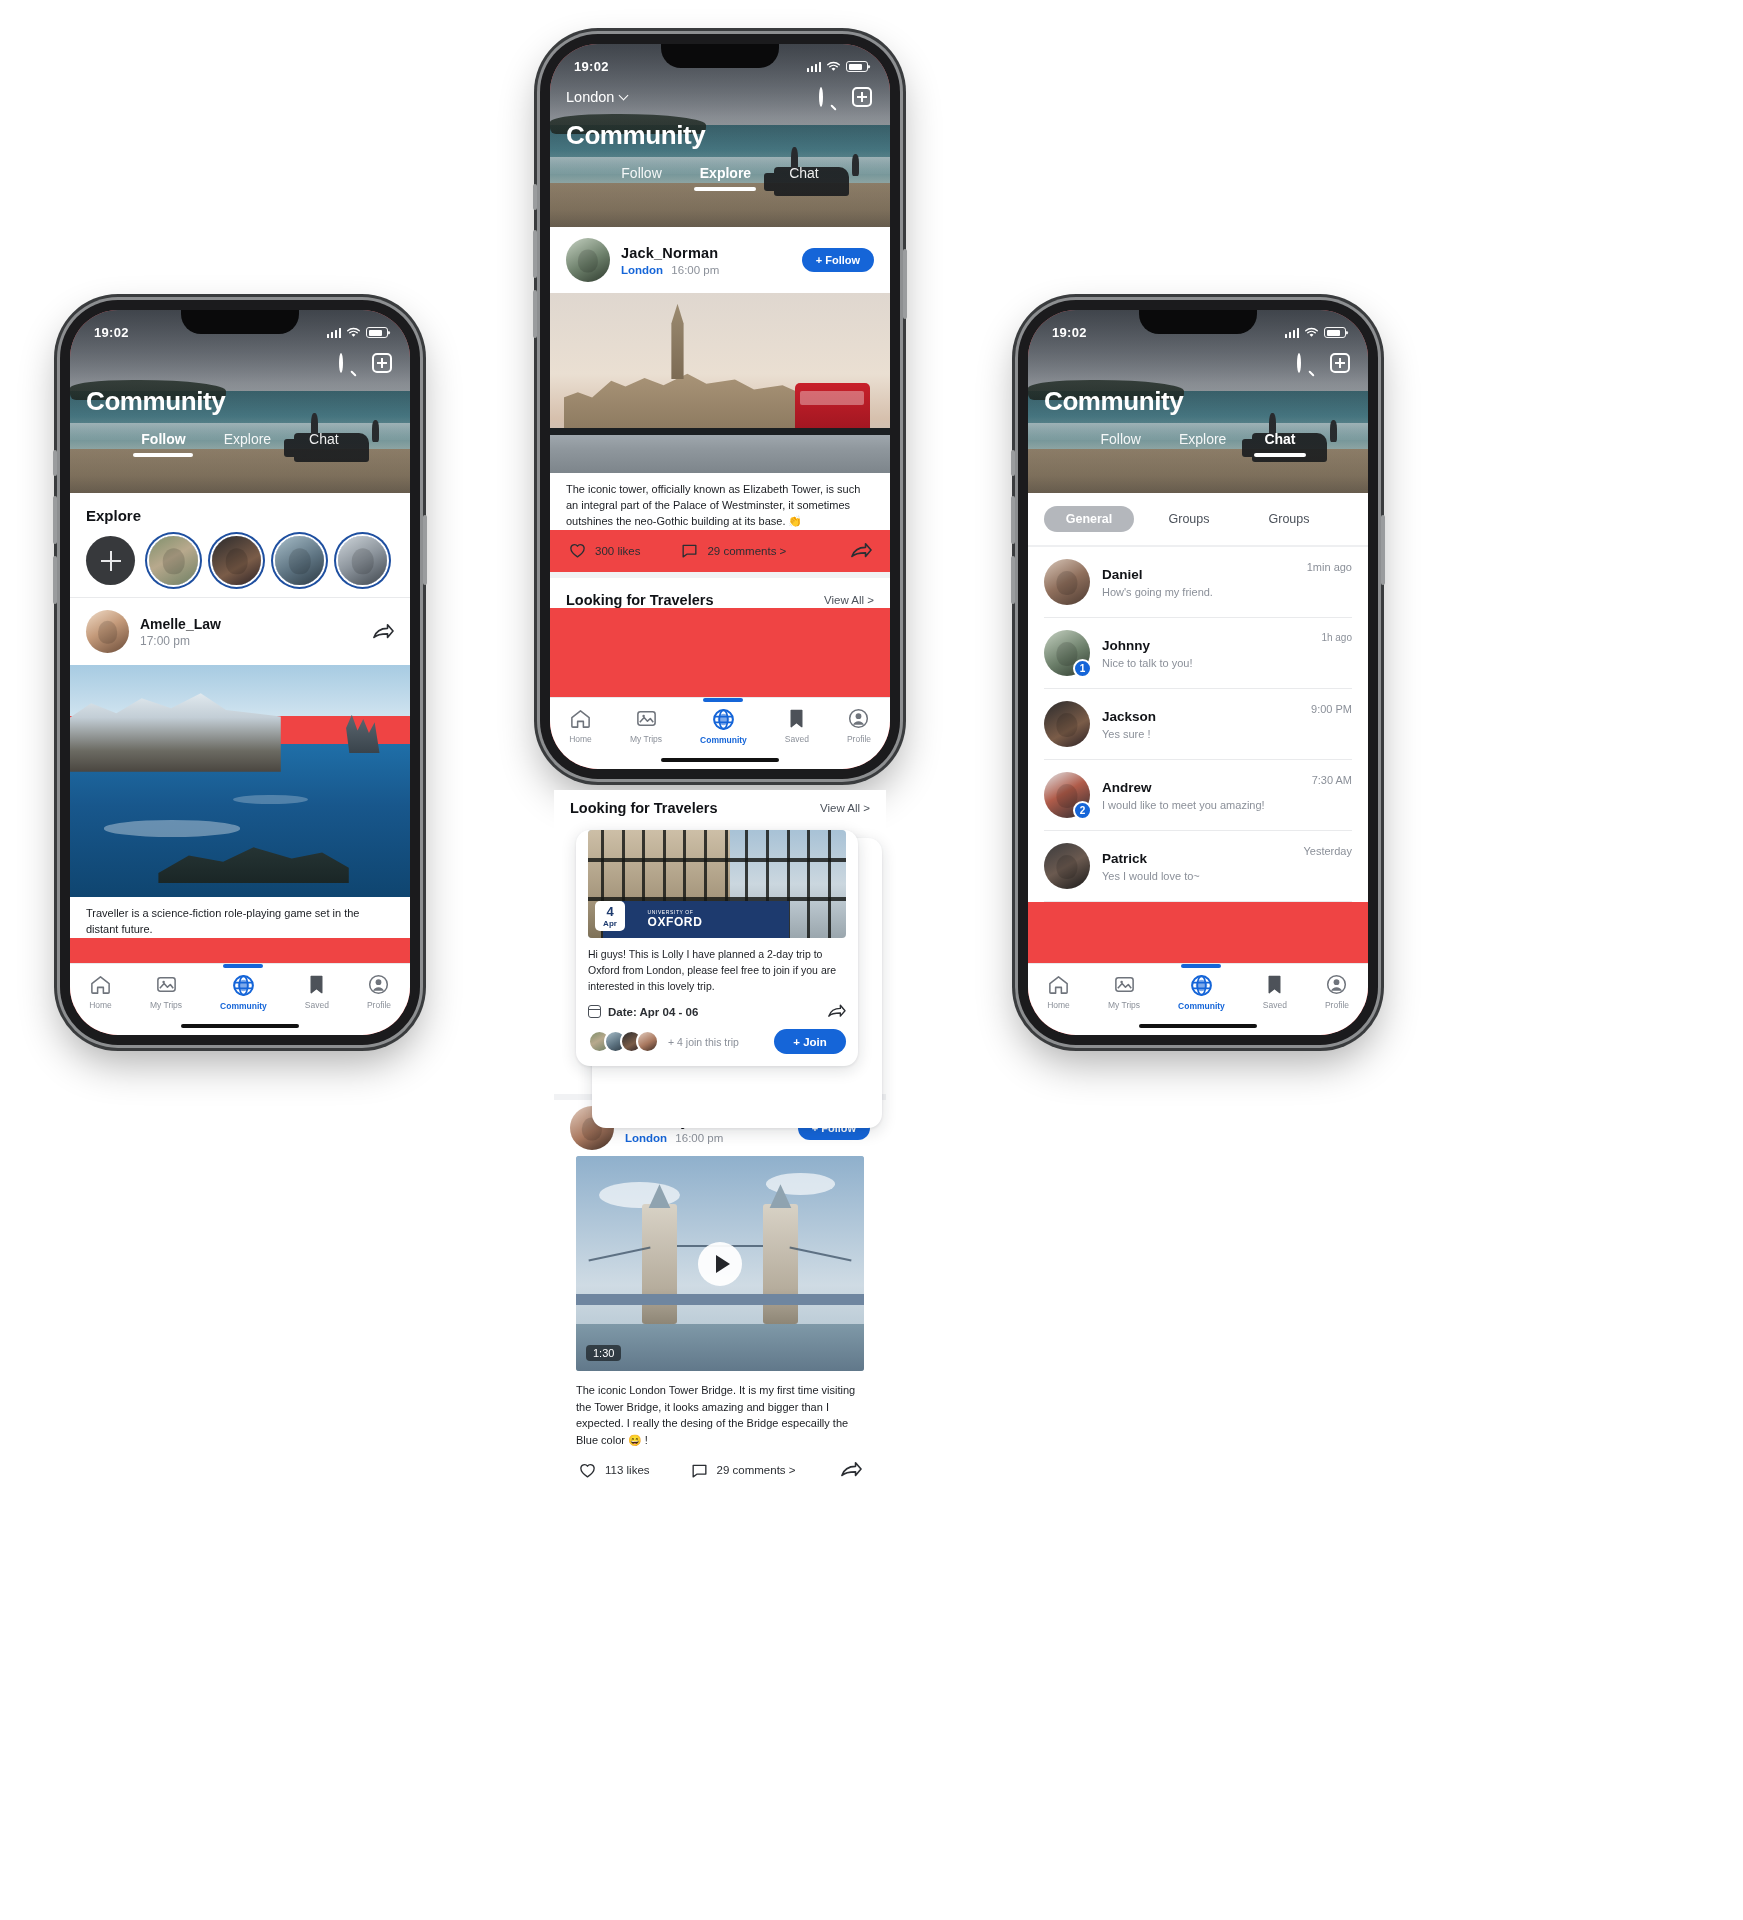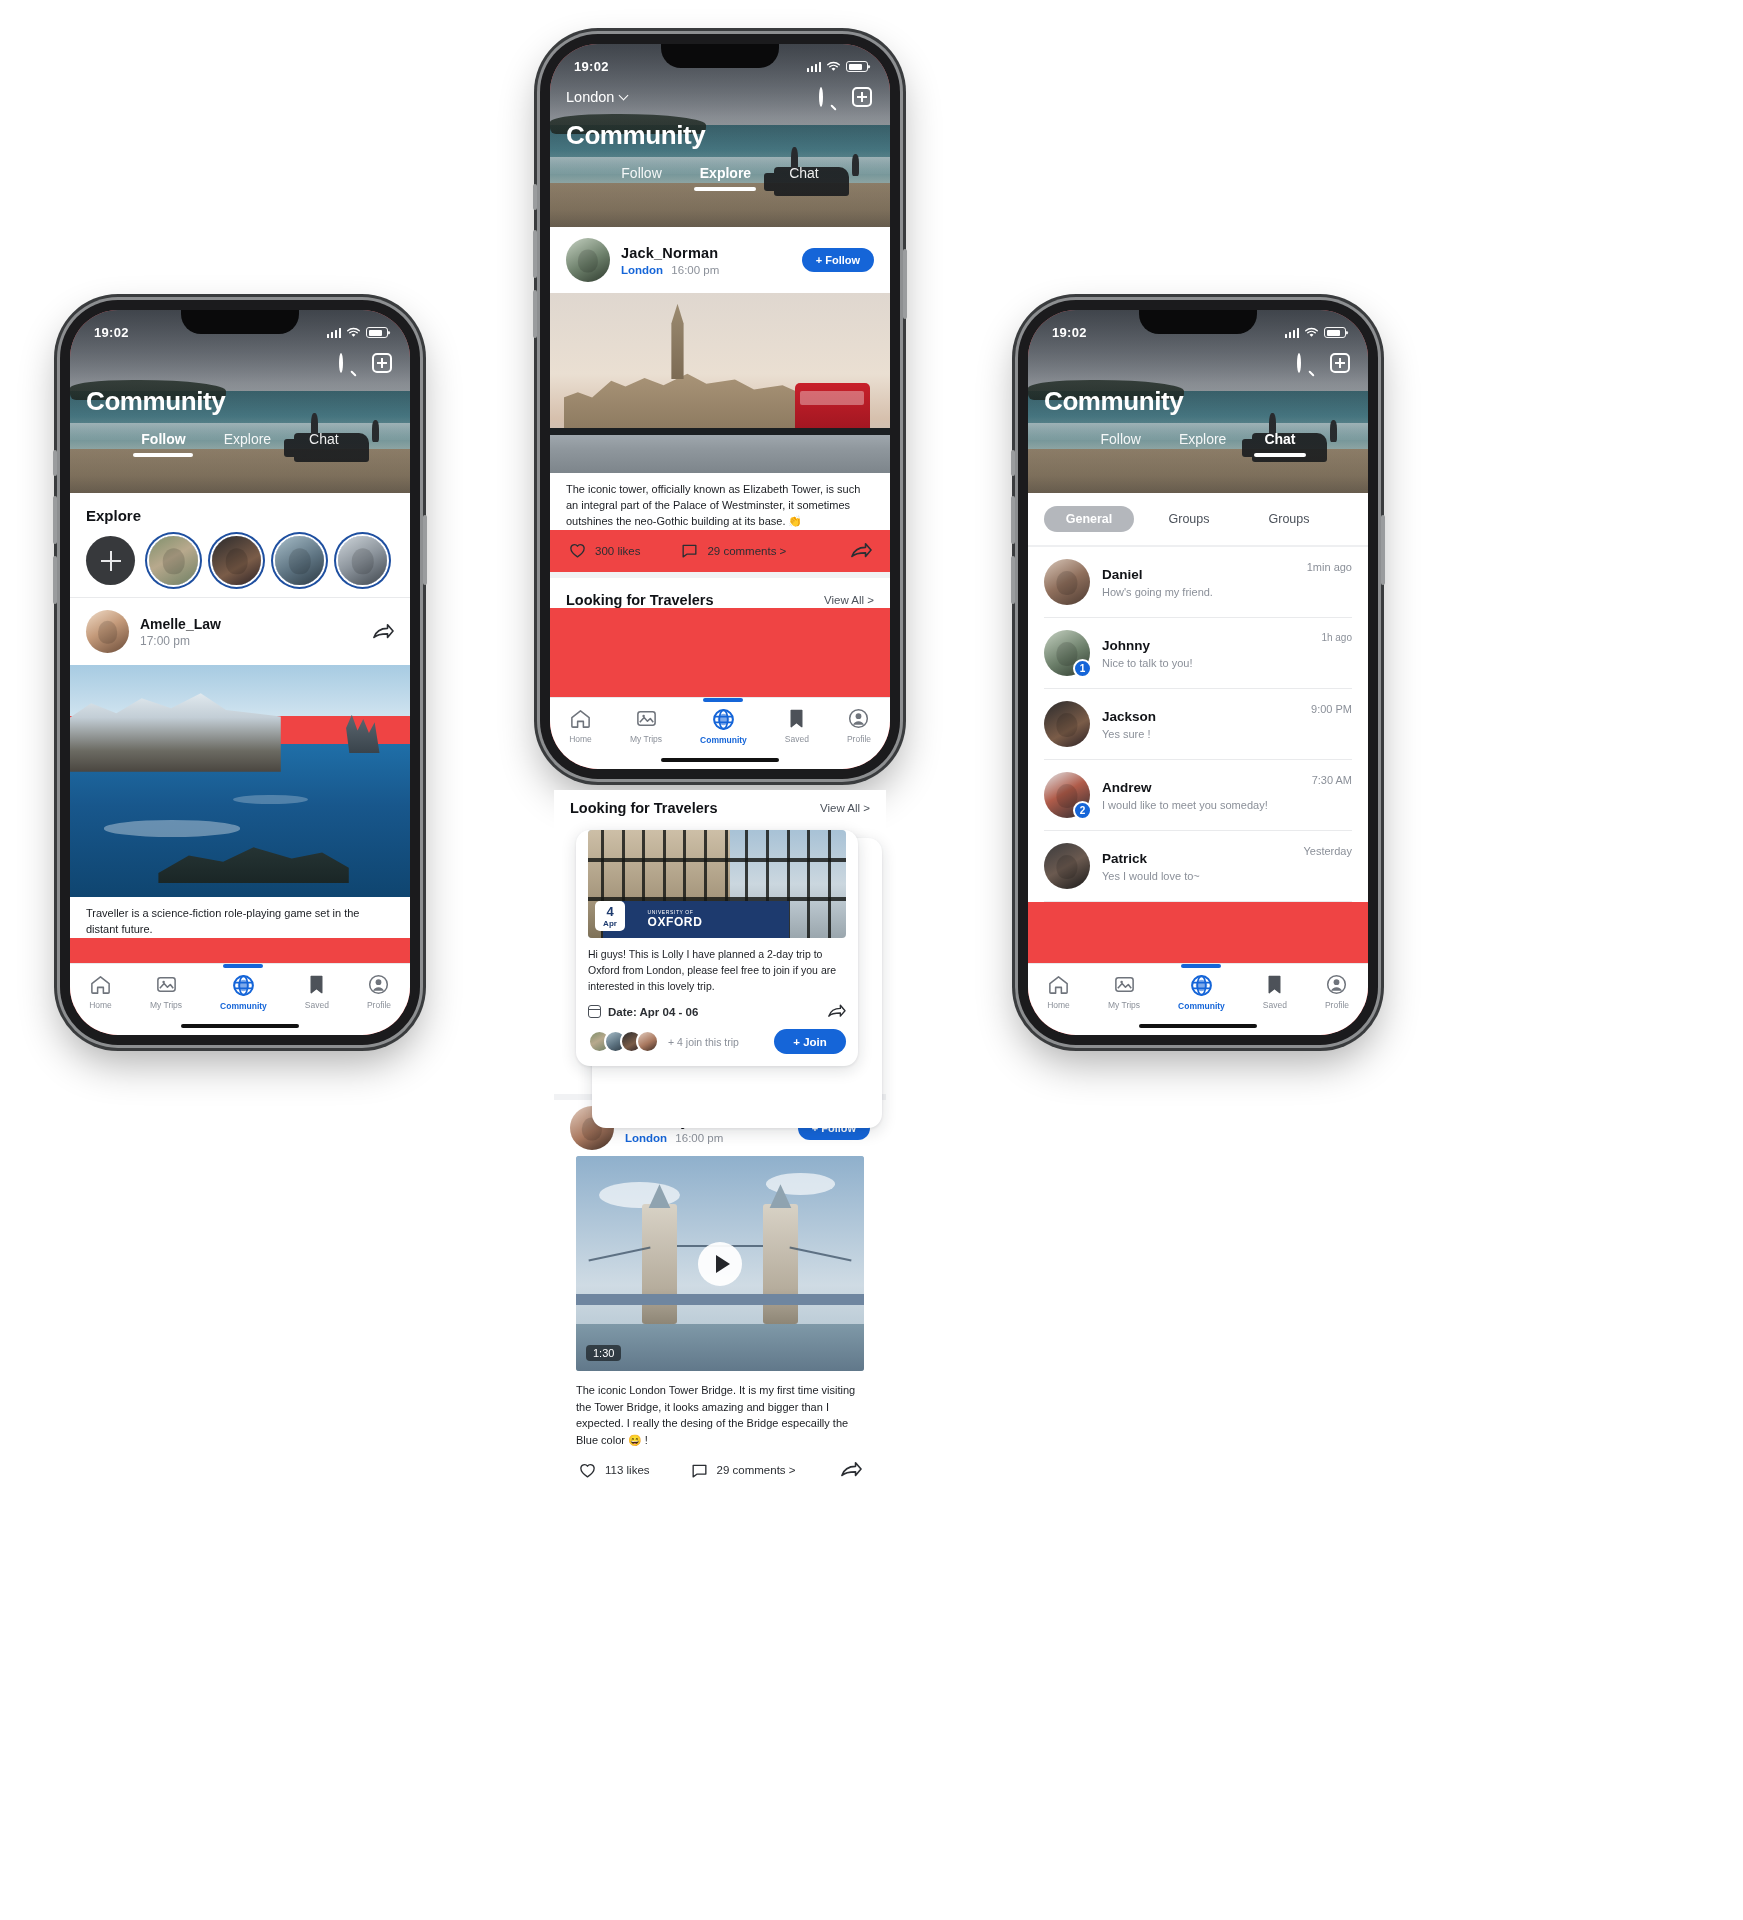--- a/index.html
+++ b/index.html
@@ -826,21 +826,21 @@
 
         <div style="padding:12px 16px; display:flex; align-items:center; gap:12px;">
           <div style="position:relative; flex:none;">
             <div class="avatar av-h" style="width:46px;height:46px;">
                 <span class="av-face"></span>
               </div>
             <div class="badge" style="right:-2px; bottom:-2px; width:19px; height:19px; font-size:10px;">2</div>
           </div>
           <div style="flex:1; min-width:0;">
             <div class="uname" style="font-size:13.5px;">Andrew</div>
-            <div class="muted" style="font-size:11px; margin-top:4px;">I would like to meet you someday!</div>
+            <div class="muted" style="font-size:11px; margin-top:4px;">I would like to meet you amazing!</div>
           </div>
           <div class="muted" style="font-size:11px; align-self:flex-start; margin-top:2px;">7:30 AM</div>
         </div>
         <div class="divider" style="height:1px; margin-left:16px; width:calc(100% - 32px);"></div>
 
         <div style="padding:12px 16px; display:flex; align-items:center; gap:12px;">
           <div style="position:relative; flex:none;">
             <div class="avatar av-i" style="width:46px;height:46px;">
                 <span class="av-face"></span>
               </div>

